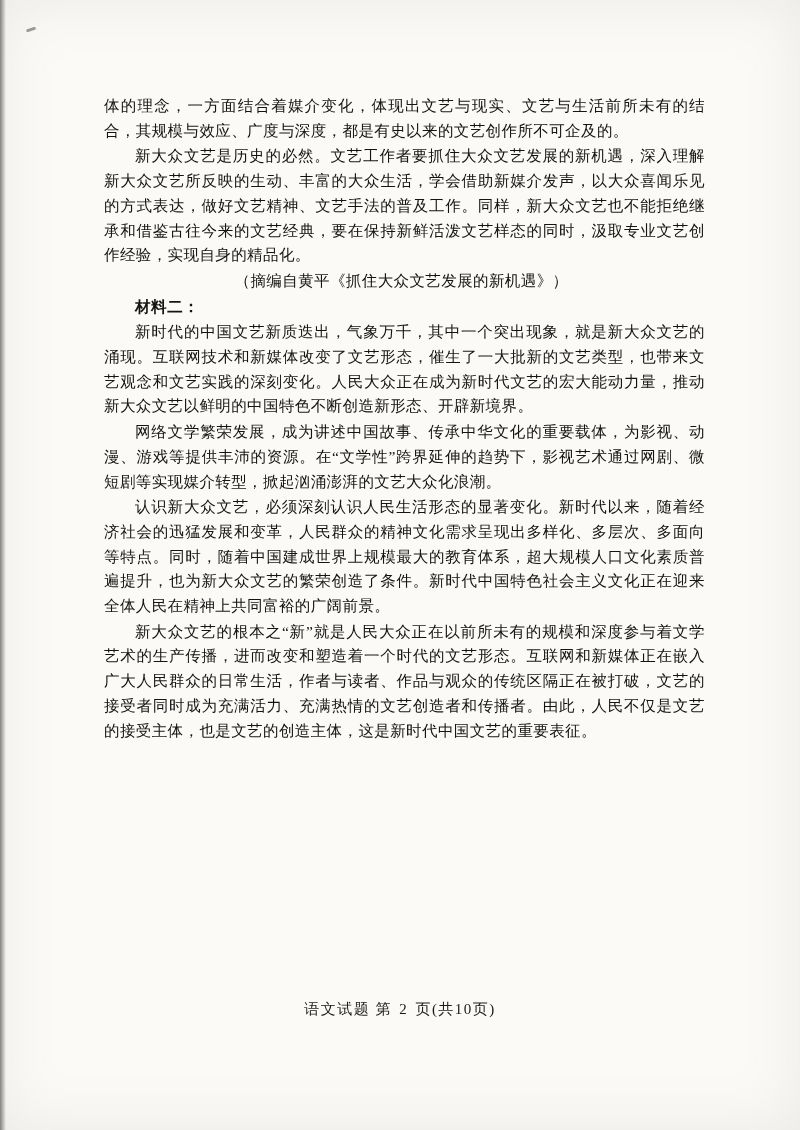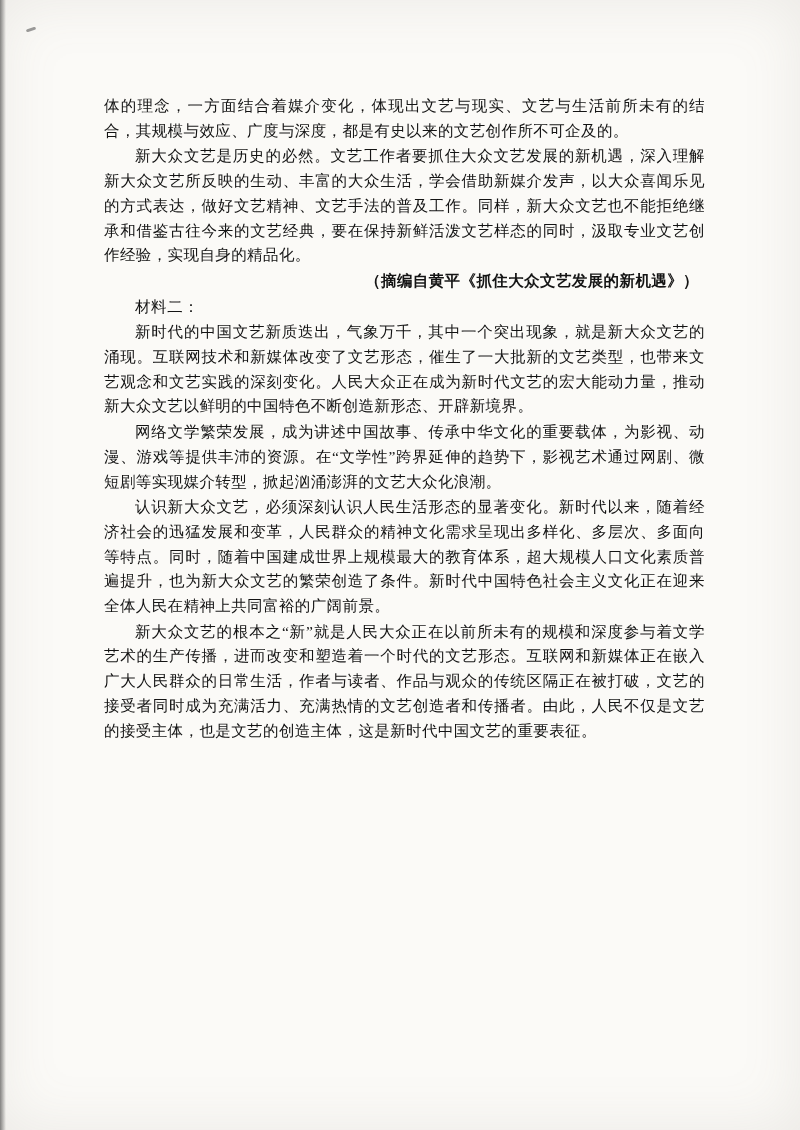--- a/index.html
+++ b/index.html
@@ -48,26 +48,25 @@
   }
   .para {
     margin: 0 0 1px 0;
     text-indent: 2em;
   }
   .para.cont {
     text-indent: 0;
   }
   .para.attr {
     text-indent: 0;
-    text-align: right;
+    text-align: center;
     padding-right: 6px;
-    font-weight: bold;
   }
   .para.heading {
-    font-weight: normal;
+    font-weight: bold;
     letter-spacing: 0.6px;
   }
   .footer {
     position: absolute;
     left: 0;
     right: 0;
     top: 1000px;
     text-align: center;
     font-size: 15px;
     letter-spacing: 1.5px;
@@ -90,14 +89,20 @@
     <p class="para cont">体的理念，一方面结合着媒介变化，体现出文艺与现实、文艺与生活前所未有的结合，其规模与效应、广度与深度，都是有史以来的文艺创作所不可企及的。</p>
     <p class="para">新大众文艺是历史的必然。文艺工作者要抓住大众文艺发展的新机遇，深入理解新大众文艺所反映的生动、丰富的大众生活，学会借助新媒介发声，以大众喜闻乐见的方式表达，做好文艺精神、文艺手法的普及工作。同样，新大众文艺也不能拒绝继承和借鉴古往今来的文艺经典，要在保持新鲜活泼文艺样态的同时，汲取专业文艺创作经验，实现自身的精品化。</p>
     <p class="para attr">（摘编自黄平《抓住大众文艺发展的新机遇》）</p>
     <p class="para heading">材料二：</p>
     <p class="para">新时代的中国文艺新质迭出，气象万千，其中一个突出现象，就是新大众文艺的涌现。互联网技术和新媒体改变了文艺形态，催生了一大批新的文艺类型，也带来文艺观念和文艺实践的深刻变化。人民大众正在成为新时代文艺的宏大能动力量，推动新大众文艺以鲜明的中国特色不断创造新形态、开辟新境界。</p>
     <p class="para">网络文学繁荣发展，成为讲述中国故事、传承中华文化的重要载体，为影视、动漫、游戏等提供丰沛的资源。在“文学性”跨界延伸的趋势下，影视艺术通过网剧、微短剧等实现媒介转型，掀起汹涌澎湃的文艺大众化浪潮。</p>
     <p class="para">认识新大众文艺，必须深刻认识人民生活形态的显著变化。新时代以来，随着经济社会的迅猛发展和变革，人民群众的精神文化需求呈现出多样化、多层次、多面向等特点。同时，随着中国建成世界上规模最大的教育体系，超大规模人口文化素质普遍提升，也为新大众文艺的繁荣创造了条件。新时代中国特色社会主义文化正在迎来全体人民在精神上共同富裕的广阔前景。</p>
     <p class="para">新大众文艺的根本之“新”就是人民大众正在以前所未有的规模和深度参与着文学艺术的生产传播，进而改变和塑造着一个时代的文艺形态。互联网和新媒体正在嵌入广大人民群众的日常生活，作者与读者、作品与观众的传统区隔正在被打破，文艺的接受者同时成为充满活力、充满热情的文艺创造者和传播者。由此，人民不仅是文艺的接受主体，也是文艺的创造主体，这是新时代中国文艺的重要表征。</p>
   </div>
 
+  <div class="footer">
+    <span>语文试题</span>
+    <span>第</span>
+    <span class="pagenum">2</span>
+    <span>页(共10页)</span>
+  </div>
 
 </div>
 
 </body></html>

